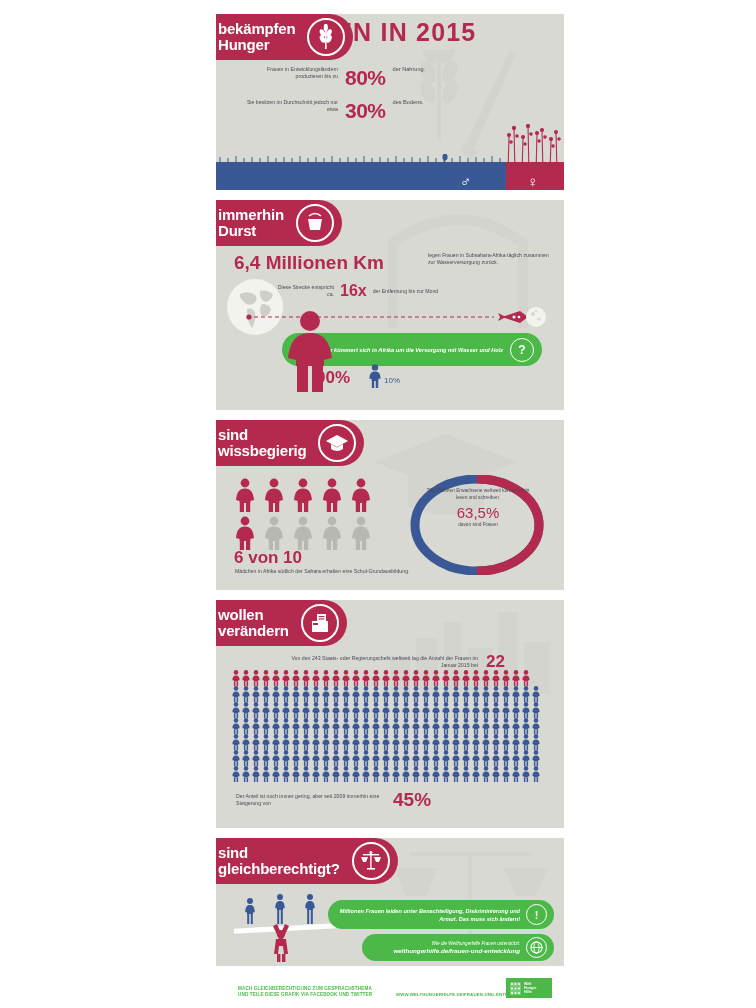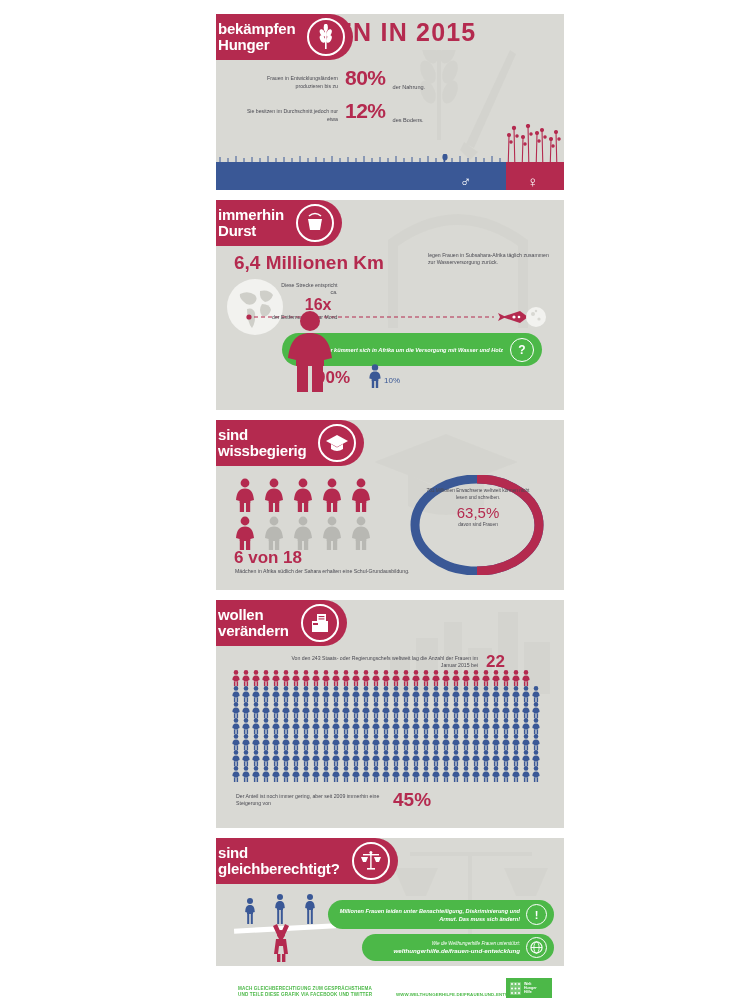--- a/index.html
+++ b/index.html
@@ -47,32 +47,32 @@
   
   #title-bar { position:absolute; left:216px; top:14px; width:348px; height:36px;
                background:#d9d9d4; display:flex; align-items:center; padding-left:16px; z-index:5;}
   #title-txt { color:#b42a4f; font-weight:bold; font-size:25px; letter-spacing:1.2px; margin-left:8px; }
   .title-badge { width:21px; height:21px; border-radius:50%; background:#b42a4f;
                  display:flex; align-items:center; justify-content:center; }
 
   
   #sec1 { top:14px; height:176px; }
   #s1-rows { position:absolute; left:24px; top:52px; width:300px; z-index:5;}
-  .s1-row { display:flex; align-items:flex-end; margin-bottom:9px; }
+  .s1-row { display:flex; align-items:flex-start; margin-bottom:9px; }
   .s1-lab { width:98px; text-align:right; font-size:5.2px; line-height:7.4px; color:#4a4a52; }
   .s1-pct { font-size:21px; margin:0 7px; letter-spacing:-0.5px; }
   .s1-suf { font-size:5.6px; color:#4a4a52; }
   #s1-ground { position:absolute; left:0; bottom:0; width:348px; height:34px; z-index:4;}
   .gender-glyph { position:absolute; color:#fff; font-size:15px; line-height:15px; }
 
   
   #sec2 { top:200px; height:210px; }
   #s2-km { position:absolute; left:18px; top:52px; font-size:19px; font-weight:bold; color:#b42a4f; z-index:5;}
   #s2-kmtxt { position:absolute; left:212px; top:52px; width:128px; font-size:5.2px; line-height:7px; color:#4a4a52; z-index:5;}
-  #s2-mid { position:absolute; left:56px; top:82px; display:flex; align-items:flex-end; z-index:5;flex-direction:column;}
+  #s2-mid { position:absolute; left:56px; top:82px; display:flex; align-items:center; z-index:5;}
   #s2-mid .lab { width:62px; text-align:right; font-size:5.2px; line-height:7px; color:#4a4a52; }
   #s2-mid .x16 { font-size:16px; margin:0 6px; }
   #s2-mid .suf { font-size:5.2px; line-height:7px; color:#4a4a52; }
   #s2-green { position:absolute; left:66px; top:133px; width:260px; height:33px;
               background:#4cb848; border-radius:17px; display:flex; align-items:center;
               justify-content:flex-end; padding-right:8px; z-index:5;}
   #s2-green-txt { color:#fff; font-size:5.6px; line-height:8px; font-weight:bold; font-style:italic;
                   text-align:right; margin-right:7px; }
   .q-ico { width:24px; height:24px; border:1.6px solid #fff; border-radius:50%;
            display:flex; align-items:center; justify-content:center; color:#fff;
@@ -180,21 +180,21 @@
     </div>
 
     <div id="s1-rows">
       <div class="s1-row">
         <span class="s1-lab">Frauen in Entwicklungsländern produzieren bis zu</span>
         <span class="s1-pct stat-num">80%</span>
         <span class="s1-suf">der Nahrung.</span>
       </div>
       <div class="s1-row">
         <span class="s1-lab">Sie besitzen im Durchschnitt jedoch nur etwa</span>
-        <span class="s1-pct stat-num">12%</span>
+        <span class="s1-pct stat-num">30%</span>
         <span class="s1-suf">des Bodens.</span>
       </div>
     </div>
 
     <svg id="s1-ground" viewBox="0 0 348 34" preserveAspectRatio="none">
       <rect x="0" y="6" width="290" height="28" fill="#3a5896"></rect>
       <rect x="290" y="6" width="58" height="28" fill="#b42a4f"></rect>
       <g stroke="#3a5896" stroke-width="1">
         <path d="M4 6 L4 1 M12 6 L12 2 M20 6 L20 0 M28 6 L28 2 M36 6 L36 1 M44 6 L44 2 M52 6 L52 0 M60 6 L60 2 M68 6 L68 1 M76 6 L76 2 M84 6 L84 0 M92 6 L92 2 M100 6 L100 1 M108 6 L108 2 M116 6 L116 0 M124 6 L124 2 M132 6 L132 1 M140 6 L140 2 M148 6 L148 0 M156 6 L156 2 M164 6 L164 1 M172 6 L172 2 M180 6 L180 0 M188 6 L188 2 M196 6 L196 1 M204 6 L204 2 M212 6 L212 0 M220 6 L220 2 M228 6 L228 1 M236 6 L236 2 M244 6 L244 0 M252 6 L252 2 M260 6 L260 1 M268 6 L268 2 M276 6 L276 0 M284 6 L284 2"></path>
       </g>
@@ -384,21 +384,21 @@
           </svg>
         <svg width="22" height="34" viewBox="0 0 22 34">
             <circle cx="11" cy="5" r="4.4" fill="#b8b8b3"></circle>
             <path d="M11 10.5 C5 10.5 2.8 14.5 2 22 L5.6 23 L5.6 25 L16.4 25 L16.4 23 L20 22 C19.2 14.5 17 10.5 11 10.5 Z" fill="#b8b8b3"></path>
             <rect x="5.8" y="25" width="4.2" height="9" fill="#b8b8b3"></rect>
             <rect x="12" y="25" width="4.2" height="9" fill="#b8b8b3"></rect>
           </svg>
       </div>
     </div>
 
-    <div id="s3-6von10" class="stat-num">6 von 18</div>
+    <div id="s3-6von10" class="stat-num">6 von 10</div>
     <div id="s3-sub">Mädchen in Afrika südlich der Sahara erhalten eine Schul-Grundausbildung.</div>
 
     <svg id="s3-donut" viewBox="0 0 146 100">
       <ellipse cx="73" cy="50" rx="62" ry="46" fill="none" stroke="#3a5896" stroke-width="9"></ellipse>
       <path d="M73 4 A62 46 0 0 1 73 96" fill="none" stroke="#b42a4f" stroke-width="9"></path>
     </svg>
     <div id="s3-dtxt">
       <div class="t1">781 Millionen Erwachsene weltweit können nicht lesen und schreiben.</div>
       <div class="t2">63,5%</div>
       <div class="t3">davon sind Frauen</div>

